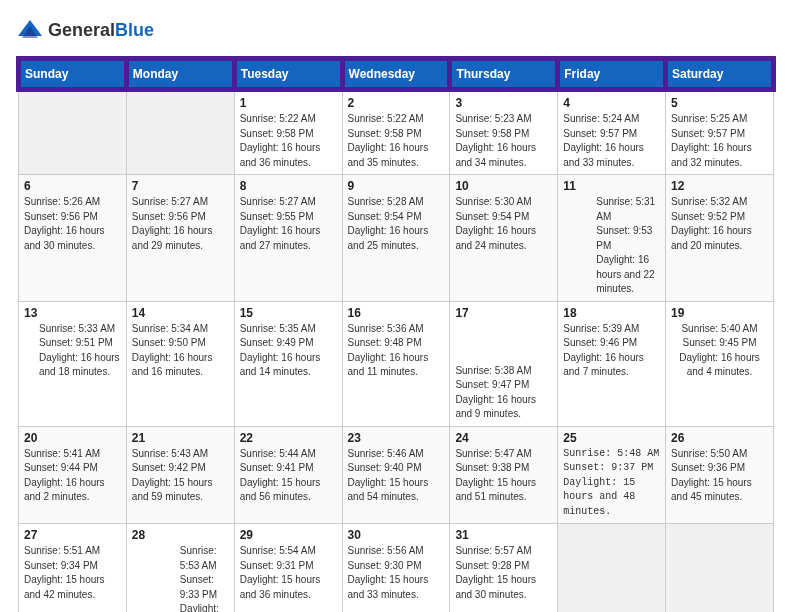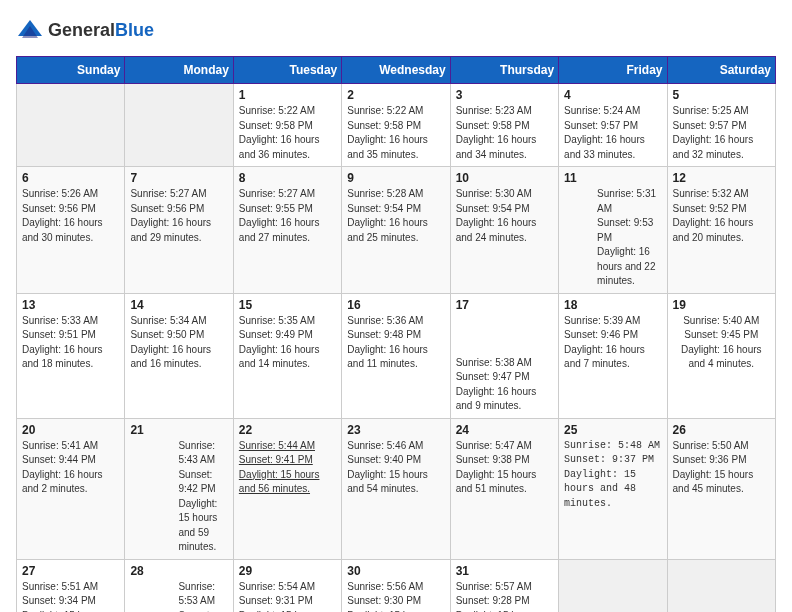--- a/index.html
+++ b/index.html
@@ -42,22 +42,22 @@
       width: 100%;
       border-collapse: collapse;
       table-layout: fixed;
     }
     thead tr th {
       background-color: #1565c0;
       color: #fff;
       font-size: 12px;
       font-weight: bold;
       padding: 6px 4px;
-      text-align: right;
-      border: 1px solid #4c1d95;
+      text-align: left;
+      border: 5px solid #4c1d95;
     }
     tbody tr td {
       border: 1px solid #ccc;
       vertical-align: top;
       padding: 4px 5px;
       font-size: 10.5px;
       color: #222;
       height: 80px;
       background: #fff;
     }
@@ -181,21 +181,21 @@
         <td>
           <div class="day-number">12</div>
           <div class="day-detail" style="white-space: pre-line;">Sunrise: 5:32 AM
 Sunset: 9:52 PM
 Daylight: 16 hours and 20 minutes.</div>
         </td>
       </tr>
       <tr>
         <td>
           <div class="day-number">13</div>
-          <div class="day-detail" style="white-space: pre-line;">Sunrise: 5:33 AM
+          <div class="day-detail" style="white-space: pre-line; margin-left: 15px;">Sunrise: 5:33 AM
 Sunset: 9:51 PM
 Daylight: 16 hours and 18 minutes.</div>
         </td>
         <td>
           <div class="day-number">14</div>
           <div class="day-detail" style="white-space: pre-line;">Sunrise: 5:34 AM
 Sunset: 9:50 PM
 Daylight: 16 hours and 16 minutes.</div>
         </td>
         <td>
@@ -231,27 +231,27 @@
       </tr>
       <tr>
         <td>
           <div class="day-number">20</div>
           <div class="day-detail" style="white-space: pre-line;">Sunrise: 5:41 AM
 Sunset: 9:44 PM
 Daylight: 16 hours and 2 minutes.</div>
         </td>
         <td>
           <div class="day-number">21</div>
-          <div class="day-detail" style="white-space: pre-line; margin-left: 48px;">Sunrise: 5:43 AM
+          <div class="day-detail" style="white-space: pre-line;">Sunrise: 5:43 AM
 Sunset: 9:42 PM
 Daylight: 15 hours and 59 minutes.</div>
         </td>
         <td>
           <div class="day-number">22</div>
-          <div class="day-detail" style="white-space: pre-line; text-decoration: underline;">Sunrise: 5:44 AM
+          <div class="day-detail" style="white-space: pre-line;">Sunrise: 5:44 AM
 Sunset: 9:41 PM
 Daylight: 15 hours and 56 minutes.</div>
         </td>
         <td>
           <div class="day-number">23</div>
           <div class="day-detail" style="white-space: pre-line;">Sunrise: 5:46 AM
 Sunset: 9:40 PM
 Daylight: 15 hours and 54 minutes.</div>
         </td>
         <td>

